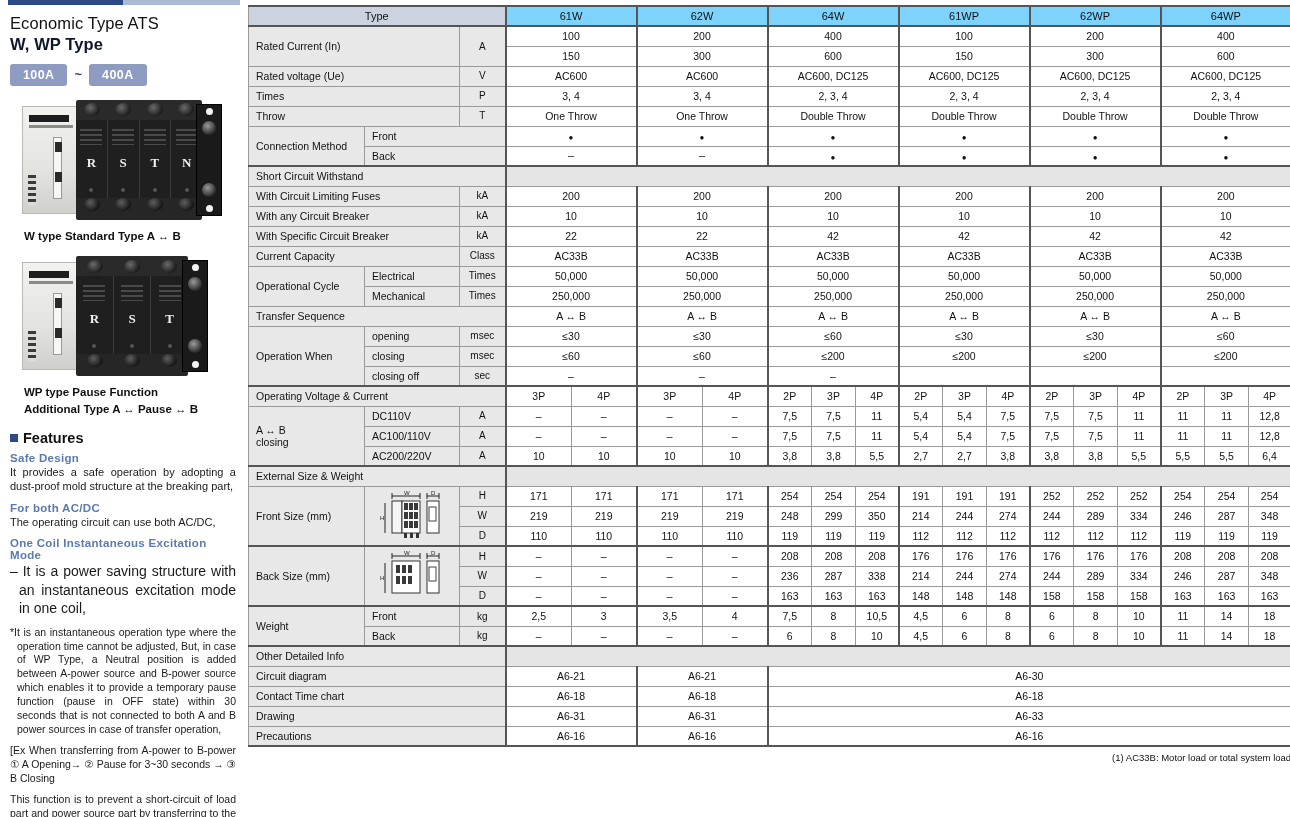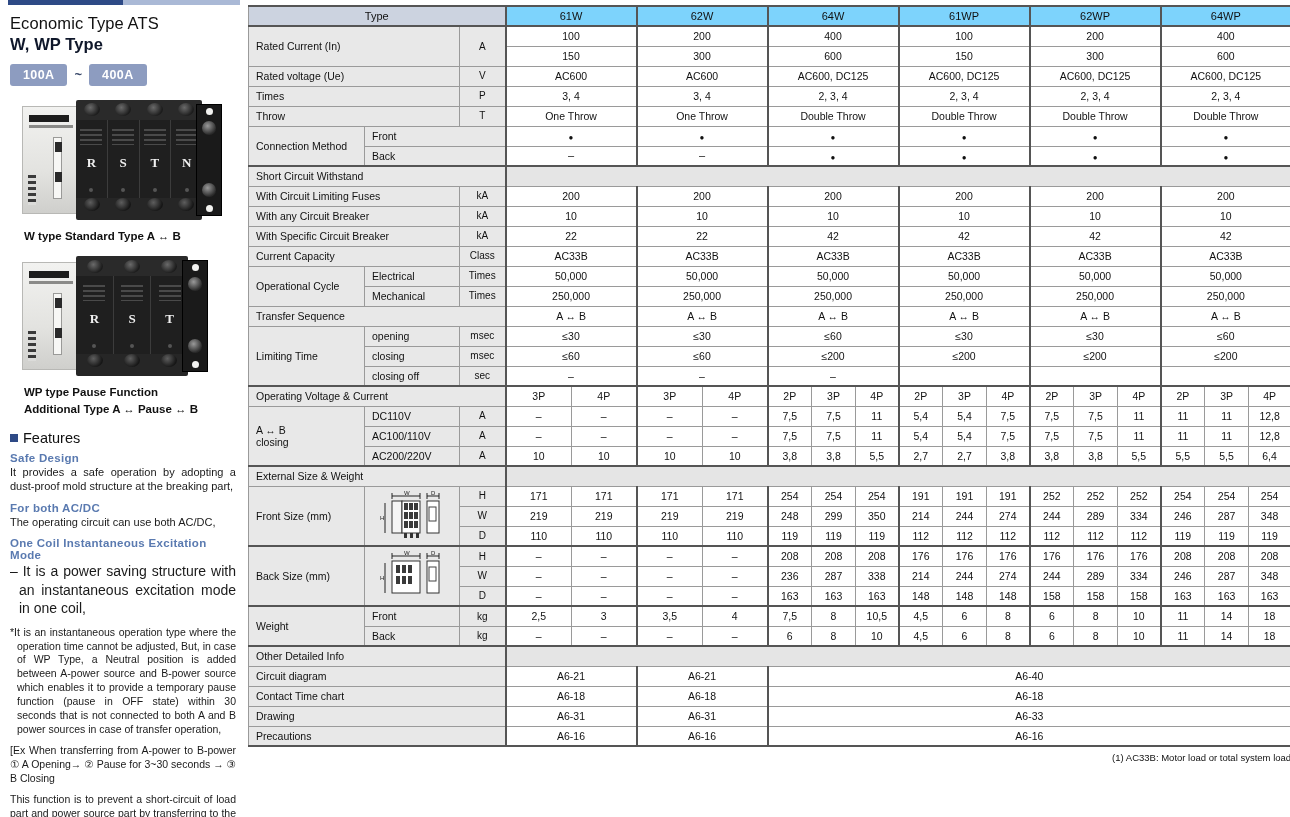--- a/index.html
+++ b/index.html
@@ -143,21 +143,21 @@
     font-size: 11.5px; color: #111; line-height: 1.45;
     margin: 4px 0 0 14px; font-weight: 600;
   }
 
   
   .features-head {
     display: flex; align-items: center; gap: 5px;
     margin: 12px 0 6px 2px;
   }
   .features-head .sq { width: 8px; height: 8px; background: #2e4a86; display: block; }
-  .features-head .txt { font-size: 14.5px; font-weight: 400; color: #111; }
+  .features-head .txt { font-size: 14.5px; font-weight: 700; color: #111; }
 
   .feat-sub {
     font-size: 11.5px; color: #5a7ab0; font-weight: 600;
     letter-spacing: .3px; margin: 0 0 1px 2px;
   }
   .feat-body {
     font-size: 11px; color: #1a1a1a; line-height: 1.32;
     margin: 0 0 8px 2px; text-align: justify; padding-right: 4px;
   }
   .feat-list { margin: 0 0 8px 2px; font-size: 14px; line-height: 1.32; }
@@ -549,21 +549,21 @@
         <td class="lbl-cell" colspan="3">Transfer Sequence</td>
         <td class="vsep-l vsep" colspan="2">A ↔ B</td>
         <td class="vsep" colspan="2">A ↔ B</td>
         <td class="vsep" colspan="3">A ↔ B</td>
         <td class="vsep" colspan="3">A ↔ B</td>
         <td class="vsep" colspan="3">A ↔ B</td>
         <td colspan="3">A ↔ B</td>
       </tr>
 
       <tr>
-        <td class="lbl-cell" rowspan="3">Limiting Time</td>
+        <td class="lbl-cell" rowspan="3">Operation When</td>
         <td class="lbl-sub">opening</td>
         <td class="unit-cell vsep">msec</td>
         <td class="vsep" colspan="2">≤30</td>
         <td class="vsep" colspan="2">≤30</td>
         <td class="vsep" colspan="3">≤60</td>
         <td class="vsep" colspan="3">≤30</td>
         <td class="vsep" colspan="3">≤30</td>
         <td colspan="3">≤60</td>
       </tr>
       <tr>
@@ -900,21 +900,21 @@
 
       <tr class="section-row">
         <td class="thick-top vsep" colspan="3">Other Detailed Info</td>
         <td class="blank thick-top" colspan="16"></td>
       </tr>
 
       <tr>
         <td class="lbl-cell" colspan="3">Circuit diagram</td>
         <td class="vsep-l vsep" colspan="2">A6-21</td>
         <td class="vsep" colspan="2">A6-21</td>
-        <td colspan="12">A6-40</td>
+        <td colspan="12">A6-30</td>
       </tr>
       <tr>
         <td class="lbl-cell" colspan="3">Contact Time chart</td>
         <td class="vsep-l vsep" colspan="2">A6-18</td>
         <td class="vsep" colspan="2">A6-18</td>
         <td colspan="12">A6-18</td>
       </tr>
       <tr>
         <td class="lbl-cell" colspan="3">Drawing</td>
         <td class="vsep-l vsep" colspan="2">A6-31</td>

